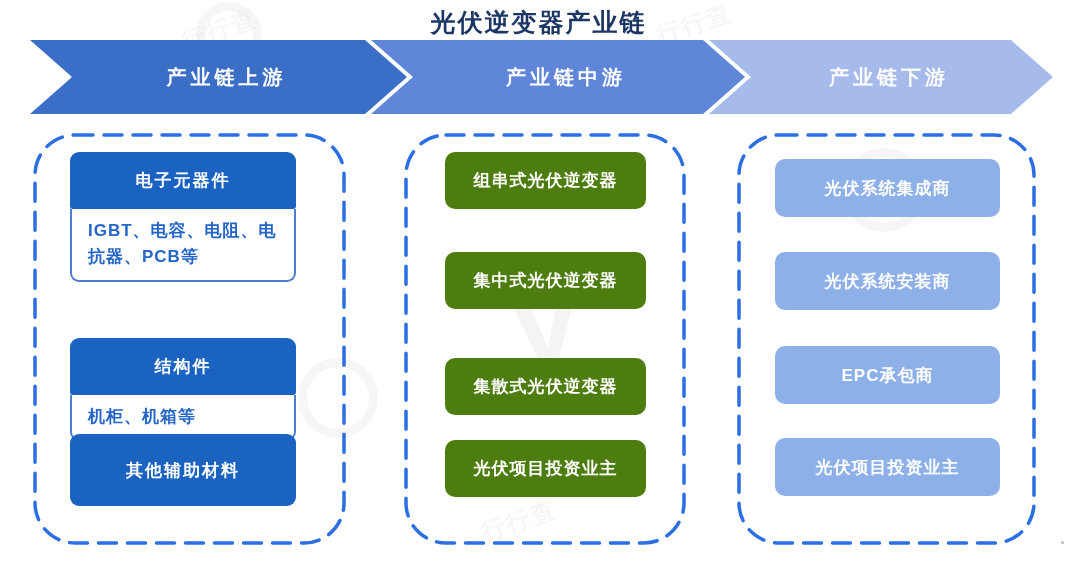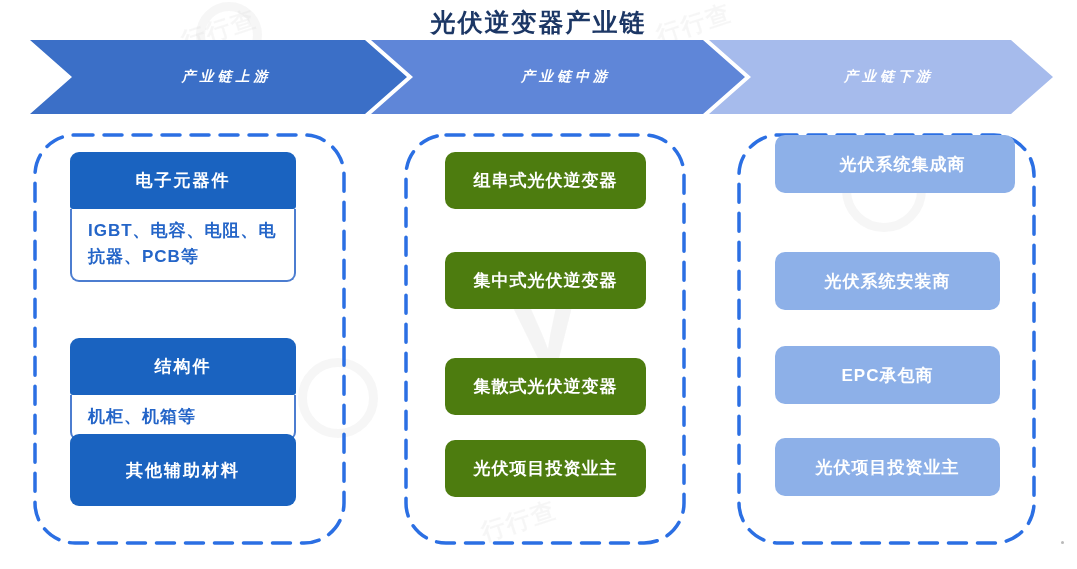--- a/index.html
+++ b/index.html
@@ -12,21 +12,21 @@
     position:absolute;top:6px;left:0;width:100%;text-align:center;
     font-family:"DejaVu Serif",serif;font-weight:bold;font-size:25px;
     color:#1C3765;letter-spacing:2px;z-index:2;
   }
   
   .arrow{
     position:absolute;top:40px;height:74px;z-index:2;
     display:flex;align-items:center;justify-content:center;
     clip-path:polygon(0 0, calc(100% - 42px) 0, 100% 50%, calc(100% - 42px) 100%, 0 100%, 42px 50%);
   }
-  .arrow .lbl{color:#ffffff;font-weight:bold;font-size:14px;letter-spacing:4px;padding-left:16px;font-style:italic;}
+  .arrow .lbl{color:#ffffff;font-weight:bold;font-size:20px;letter-spacing:4px;padding-left:16px;}
   .a1{left:30px;width:377px;background:#3B6FC7;}
   .a2{left:371px;width:374px;background:#5F86D8;}
   .a3{left:709px;width:344px;background:#A6BBEC;}
   
   .panel{position:absolute;top:133px;height:412px;z-index:2;}
   .p1{left:33px;width:313px;}
   .p2{left:404px;width:282px;}
   .p3{left:737px;width:299px;}
   .dash{position:absolute;left:0;top:0;}
   
@@ -49,21 +49,21 @@
     display:flex;align-items:center;justify-content:center;border-radius:9px;
   }
   
   .mbox,.dbox{
     position:absolute;display:flex;align-items:center;justify-content:center;
     color:#ffffff;font-weight:bold;font-size:17px;letter-spacing:1px;border-radius:10px;
   }
   .mbox{left:41px;width:201px;height:57px;background:#4d7c0f;}
   .m1{top:19px;}.m2{top:119px;}.m3{top:225px;}.m4{top:307px;}
   .dbox{left:38px;width:225px;height:58px;background:#8DB0E8;}
-  .d1{top:2px;padding-left:15px;}.d2{top:119px;}.d3{top:213px;}.d4{top:305px;}
+  .d1{top:26px;}.d2{top:119px;}.d3{top:213px;}.d4{top:305px;}
   
   .wm{position:absolute;pointer-events:none;color:#c7c7c7;z-index:1;}
   .wm-v{left:505px;top:252px;font-size:120px;font-weight:bold;opacity:.18;transform:rotate(-6deg);font-family:"Liberation Sans",sans-serif;}
   .wm-text{font-size:24px;opacity:.14;transform:rotate(-18deg);letter-spacing:2px;font-weight:bold;}
   .wt1{left:180px;top:14px;}
   .wt2{left:655px;top:8px;}
   .wt3{left:480px;top:505px;}
   .wm-circle{border:9px solid #d6d6d6;border-radius:50%;opacity:.22;}
   .wc1{left:298px;top:358px;width:62px;height:62px;}
   .wc2{left:842px;top:148px;width:66px;height:66px;}

